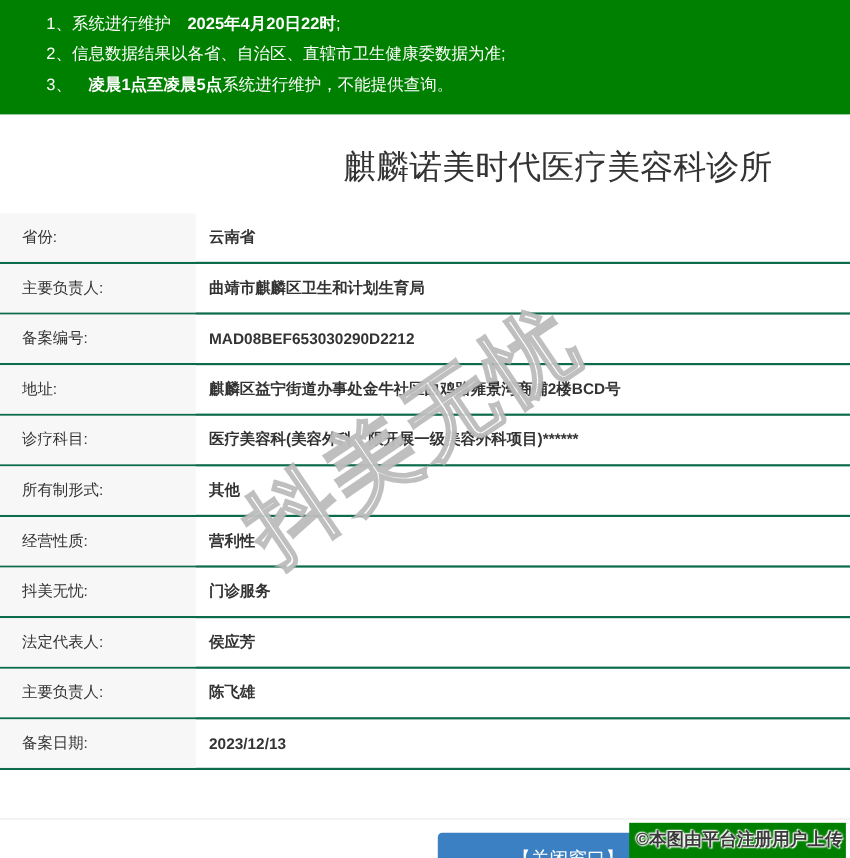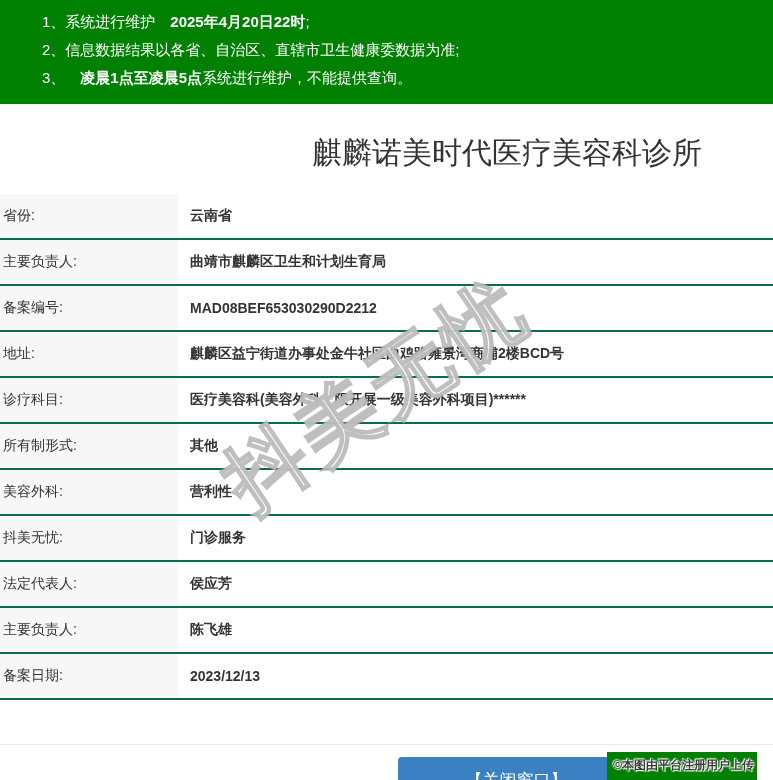--- a/index.html
+++ b/index.html
@@ -41,21 +41,21 @@
     height: 46px;
     border-bottom: 2px solid #0c6b4b;
     font-size: 14px;
     color: #333333;
   }
   .cell { display: flex; align-items: center; }
   .cell.label {
     width: 178px;
     flex: 0 0 178px;
     background: #f7f7f7;
-    padding-left: 3px;
+    padding-left: 20px;
   }
   .cell.value { padding-left: 12px; white-space: nowrap; font-weight: bold; }
 
   .hairline {
     width: 1032px;
     border-top: 1px solid #e9e9e9;
     margin-top: 44px;
   }
 
   .close-btn {
@@ -84,24 +84,24 @@
     transform: rotate(-34deg);
     color: rgba(255,255,255,0.85);
     -webkit-text-stroke: 2px rgba(170,170,170,0.75);
     z-index: 5;
     pointer-events: none;
   }
 
   
   .copyright {
     position: absolute;
-    right: 16px; bottom: 0;
+    right: 4px; bottom: 0;
     background: #008000;
     color: #3a3a3a;
-    font-size: 12px;
+    font-size: 16px;
     font-weight: 700;
     padding: 5px 3px 6px 6px;
     text-shadow: 0 0 2px #fff, 0 0 2px #fff, 1px 1px 1px #fff, -1px -1px 1px #fff;
     z-index: 6;
     white-space: nowrap;
   }
 </style>
 </head>
 <body>
 
@@ -140,21 +140,21 @@
     </div>
     <div class="row">
       <div class="cell label">诊疗科目:</div>
       <div class="cell value">医疗美容科(美容外科：限开展一级美容外科项目)******</div>
     </div>
     <div class="row">
       <div class="cell label">所有制形式:</div>
       <div class="cell value">其他</div>
     </div>
     <div class="row">
-      <div class="cell label">美容外科:</div>
+      <div class="cell label">经营性质:</div>
       <div class="cell value">营利性</div>
     </div>
     <div class="row">
       <div class="cell label">抖美无忧:</div>
       <div class="cell value">门诊服务</div>
     </div>
     <div class="row">
       <div class="cell label">法定代表人:</div>
       <div class="cell value">侯应芳</div>
     </div>

